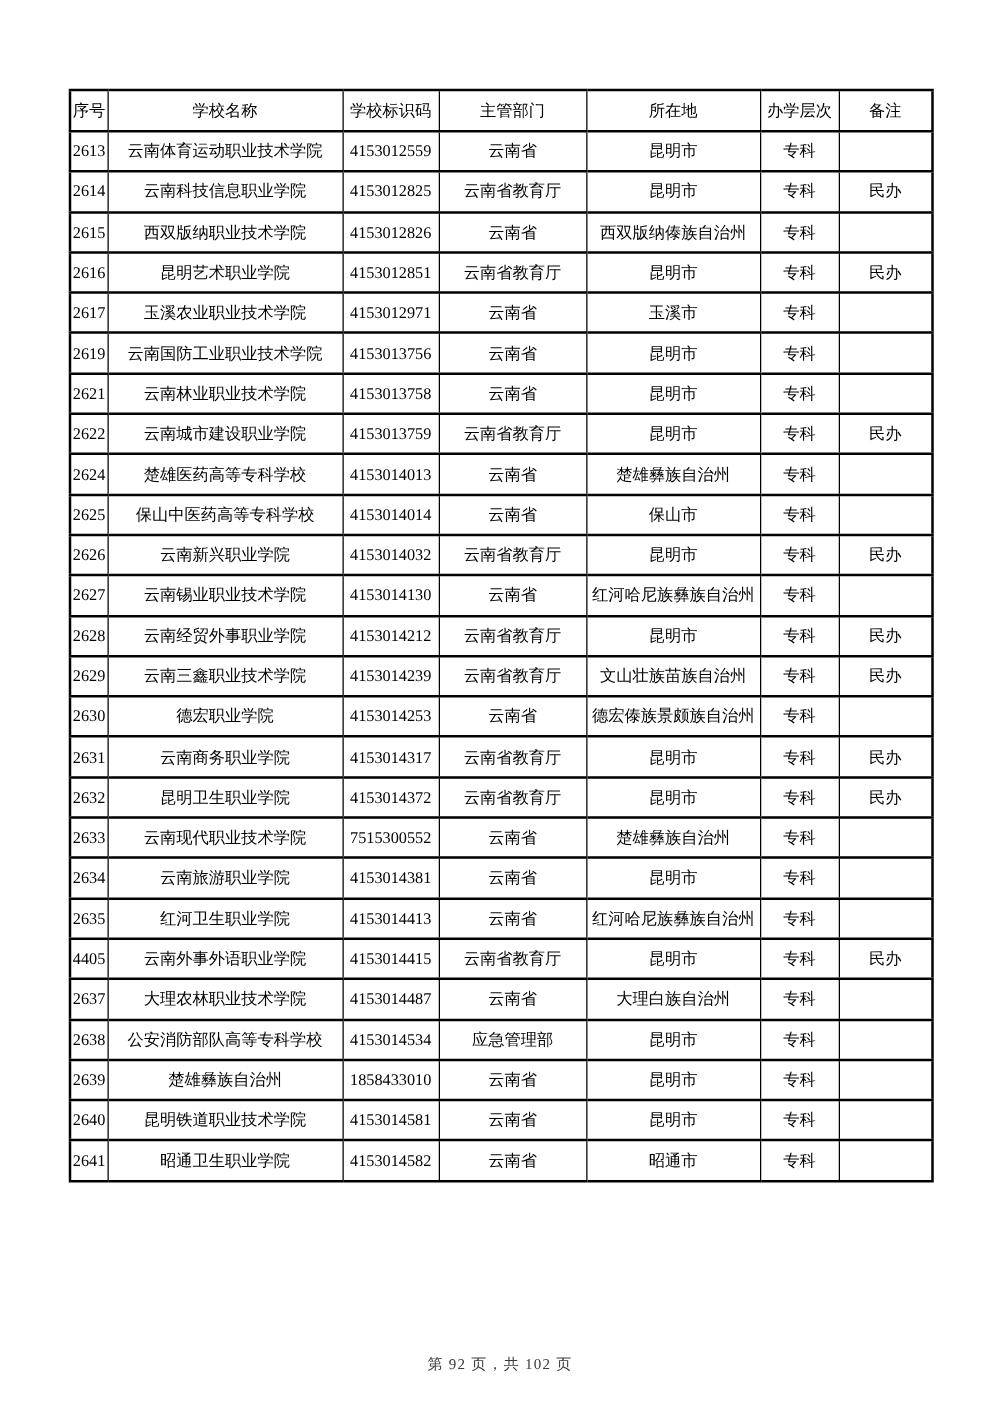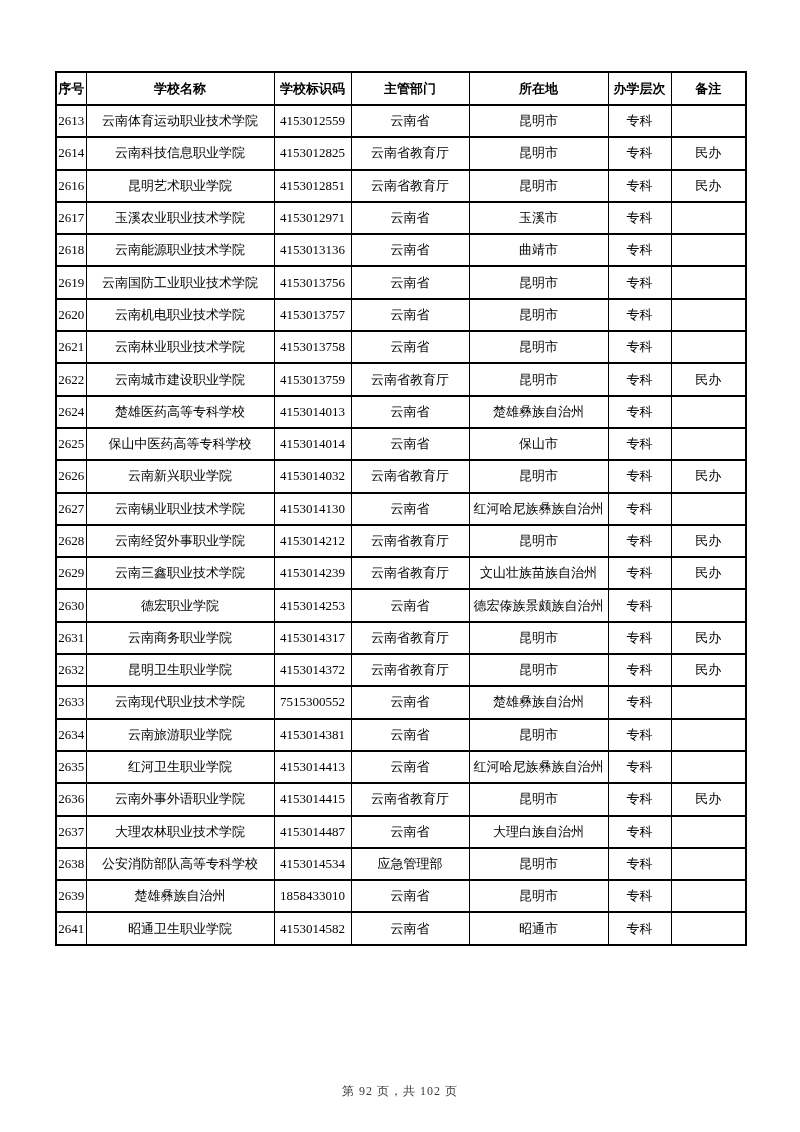--- a/index.html
+++ b/index.html
@@ -31,21 +31,21 @@
     border-bottom: 2px solid #000;
     text-align: center;
     vertical-align: middle;
     font-size: 13px;
     padding: 0 1px;
     overflow: hidden;
     white-space: nowrap;
   }
   table.school-table th {
     height: 33px;
-    font-weight: bold;
+    font-weight: normal;
   }
   table.school-table td {
     height: 32.3px;
     font-weight: normal;
   }
   .page-footer {
     position: absolute;
     left: 0; top: 1083px;
     width: 800px;
     text-align: center;
@@ -93,65 +93,56 @@
         <tr>
           <td>2614</td>
           <td>云南科技信息职业学院</td>
           <td>4153012825</td>
           <td>云南省教育厅</td>
           <td>昆明市</td>
           <td>专科</td>
           <td>民办</td>
         </tr>
         <tr>
+          <td>2615</td>
+          <td>西双版纳职业技术学院</td>
+          <td>4153012826</td>
+          <td>云南省</td>
+          <td>西双版纳傣族自治州</td>
+          <td>专科</td>
+          <td></td>
+        </tr>
+        <tr>
           <td>2616</td>
           <td>昆明艺术职业学院</td>
           <td>4153012851</td>
           <td>云南省教育厅</td>
           <td>昆明市</td>
           <td>专科</td>
           <td>民办</td>
         </tr>
         <tr>
           <td>2617</td>
           <td>玉溪农业职业技术学院</td>
           <td>4153012971</td>
           <td>云南省</td>
           <td>玉溪市</td>
           <td>专科</td>
           <td></td>
         </tr>
         <tr>
-          <td>2618</td>
-          <td>云南能源职业技术学院</td>
-          <td>4153013136</td>
-          <td>云南省</td>
-          <td>曲靖市</td>
-          <td>专科</td>
-          <td></td>
-        </tr>
-        <tr>
           <td>2619</td>
           <td>云南国防工业职业技术学院</td>
           <td>4153013756</td>
           <td>云南省</td>
           <td>昆明市</td>
           <td>专科</td>
           <td></td>
         </tr>
         <tr>
-          <td>2620</td>
-          <td>云南机电职业技术学院</td>
-          <td>4153013757</td>
-          <td>云南省</td>
-          <td>昆明市</td>
-          <td>专科</td>
-          <td></td>
-        </tr>
-        <tr>
           <td>2621</td>
           <td>云南林业职业技术学院</td>
           <td>4153013758</td>
           <td>云南省</td>
           <td>昆明市</td>
           <td>专科</td>
           <td></td>
         </tr>
         <tr>
           <td>2622</td>
@@ -264,21 +255,21 @@
         <tr>
           <td>2635</td>
           <td>红河卫生职业学院</td>
           <td>4153014413</td>
           <td>云南省</td>
           <td>红河哈尼族彝族自治州</td>
           <td>专科</td>
           <td></td>
         </tr>
         <tr>
-          <td>2636</td>
+          <td>4405</td>
           <td>云南外事外语职业学院</td>
           <td>4153014415</td>
           <td>云南省教育厅</td>
           <td>昆明市</td>
           <td>专科</td>
           <td>民办</td>
         </tr>
         <tr>
           <td>2637</td>
           <td>大理农林职业技术学院</td>
@@ -300,20 +291,29 @@
         <tr>
           <td>2639</td>
           <td>楚雄彝族自治州</td>
           <td>1858433010</td>
           <td>云南省</td>
           <td>昆明市</td>
           <td>专科</td>
           <td></td>
         </tr>
         <tr>
+          <td>2640</td>
+          <td>昆明铁道职业技术学院</td>
+          <td>4153014581</td>
+          <td>云南省</td>
+          <td>昆明市</td>
+          <td>专科</td>
+          <td></td>
+        </tr>
+        <tr>
           <td>2641</td>
           <td>昭通卫生职业学院</td>
           <td>4153014582</td>
           <td>云南省</td>
           <td>昭通市</td>
           <td>专科</td>
           <td></td>
         </tr>
       </tbody>
   </table>

